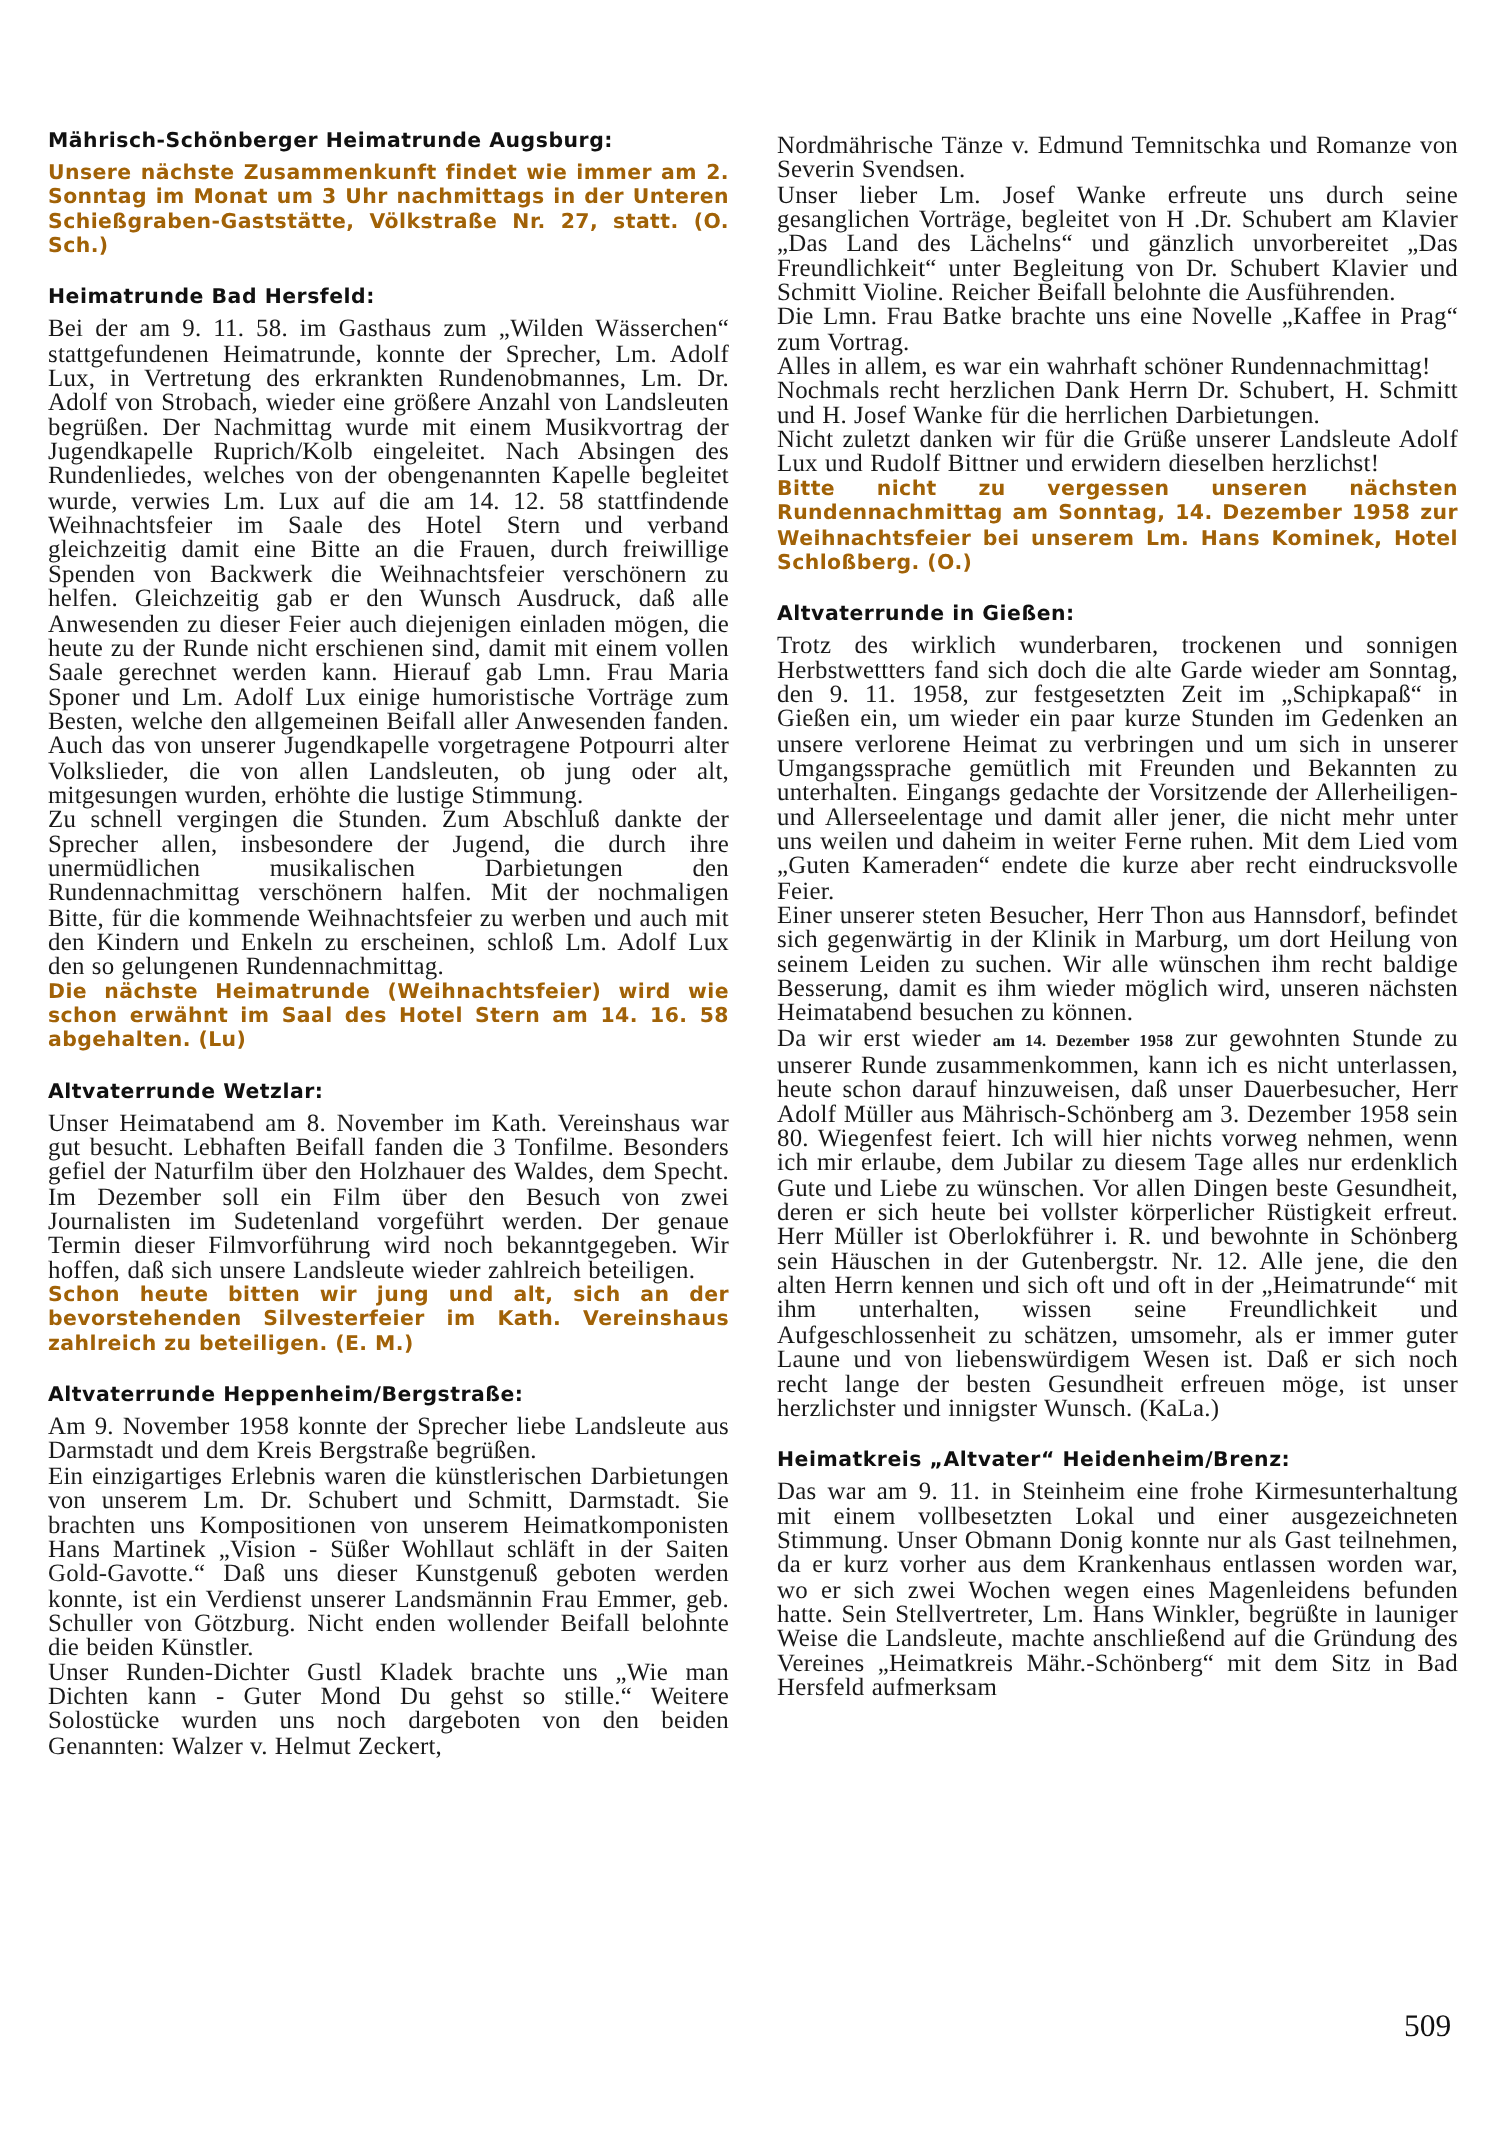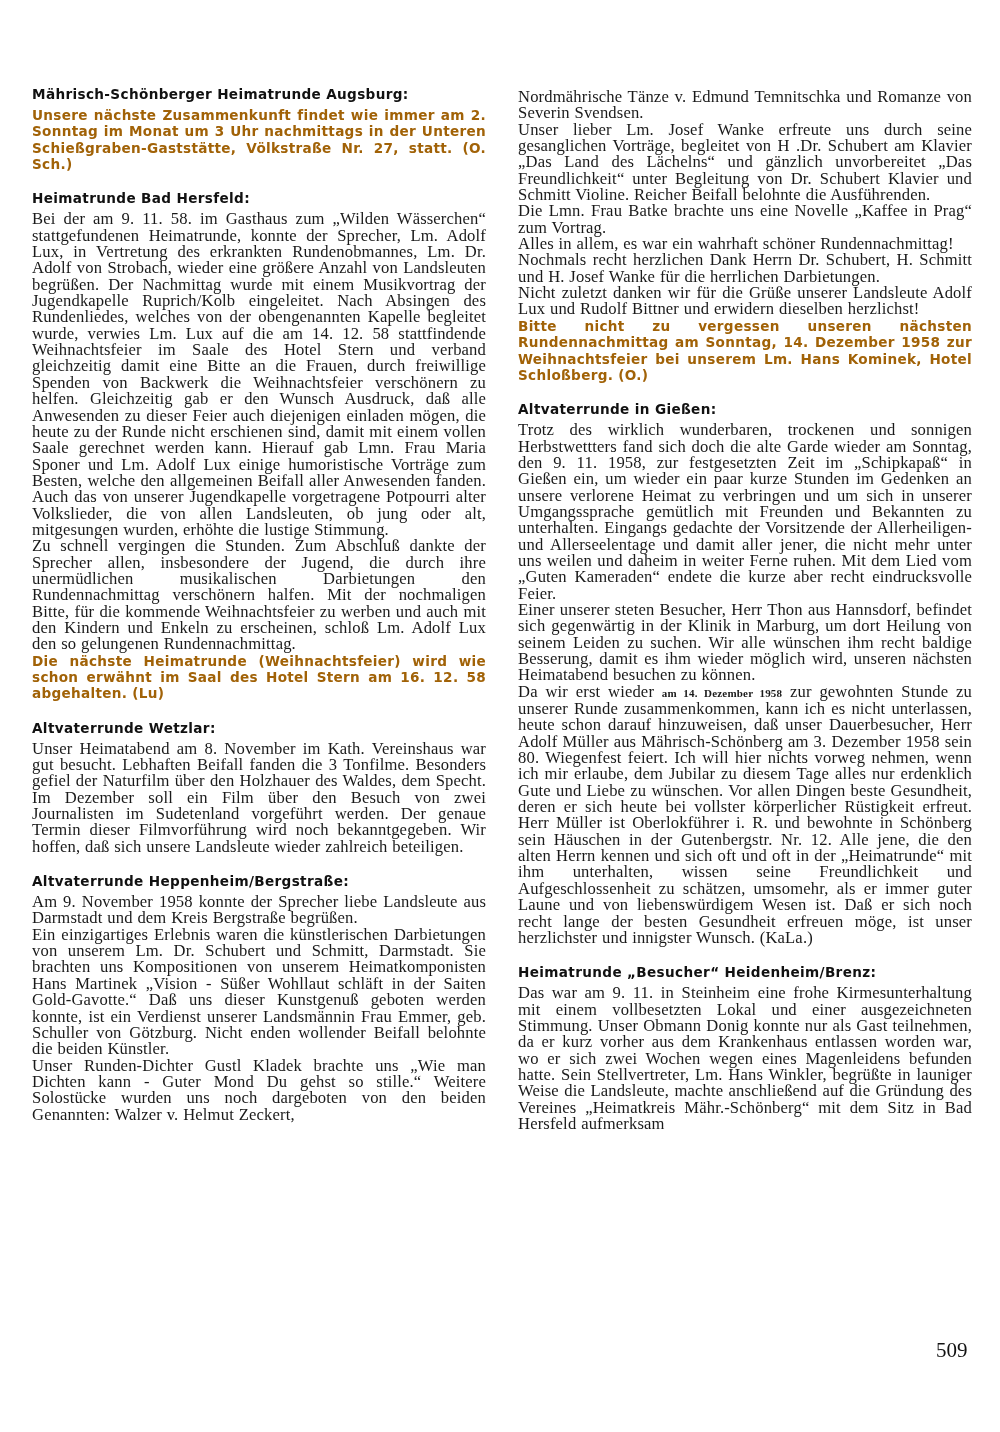--- a/index.html
+++ b/index.html
@@ -67,26 +67,27 @@
 
     <div class="section">
       <h2 class="heading">Mährisch-Schönberger Heimatrunde Augsburg:</h2>
       <p class="bold-para">Unsere nächste Zusammenkunft findet wie immer am 2. Sonntag im Monat um 3 Uhr nachmittags in der Unteren Schießgraben-Gaststätte, Völkstraße Nr. 27, statt. (O. Sch.)</p>
     </div>
 
     <div class="section">
       <h2 class="heading">Heimatrunde Bad Hersfeld:</h2>
       <p class="para">Bei der am 9. 11. 58. im Gasthaus zum „Wilden Wässerchen“ stattgefundenen Heimatrunde, konnte der Sprecher, Lm. Adolf Lux, in Vertretung des erkrankten Rundenobmannes, Lm. Dr. Adolf von Strobach, wieder eine größere Anzahl von Landsleuten begrüßen. Der Nachmittag wurde mit einem Musikvortrag der Jugendkapelle Ruprich/Kolb eingeleitet. Nach Absingen des Rundenliedes, welches von der obengenannten Kapelle begleitet wurde, verwies Lm. Lux auf die am 14. 12. 58 stattfindende Weihnachtsfeier im Saale des Hotel Stern und verband gleichzeitig damit eine Bitte an die Frauen, durch freiwillige Spenden von Backwerk die Weihnachtsfeier verschönern zu helfen. Gleichzeitig gab er den Wunsch Ausdruck, daß alle Anwesenden zu dieser Feier auch diejenigen einladen mögen, die heute zu der Runde nicht erschienen sind, damit mit einem vollen Saale gerechnet werden kann. Hierauf gab Lmn. Frau Maria Sponer und Lm. Adolf Lux einige humoristische Vorträge zum Besten, welche den allgemeinen Beifall aller Anwesenden fanden. Auch das von unserer Jugendkapelle vorgetragene Potpourri alter Volkslieder, die von allen Landsleuten, ob jung oder alt, mitgesungen wurden, erhöhte die lustige Stimmung.</p>
       <p class="para">Zu schnell vergingen die Stunden. Zum Abschluß dankte der Sprecher allen, insbesondere der Jugend, die durch ihre unermüdlichen musikalischen Darbietungen den Rundennachmittag verschönern halfen. Mit der nochmaligen Bitte, für die kommende Weihnachtsfeier zu werben und auch mit den Kindern und Enkeln zu erscheinen, schloß Lm. Adolf Lux den so gelungenen Rundennachmittag.</p>
-      <p class="bold-para">Die nächste Heimatrunde (Weihnachtsfeier) wird wie schon erwähnt im Saal des Hotel Stern am 16. 12. 58 abgehalten. (Lu)</p>
+      <p class="bold-para">Die nächste Heimatrunde (Weihnachtsfeier) wird wie schon erwähnt im Saal des Hotel Stern am 14. 16. 58 abgehalten. (Lu)</p>
     </div>
 
     <div class="section">
       <h2 class="heading">Altvaterrunde Wetzlar:</h2>
       <p class="para">Unser Heimatabend am 8. November im Kath. Vereinshaus war gut besucht. Lebhaften Beifall fanden die 3 Tonfilme. Besonders gefiel der Naturfilm über den Holzhauer des Waldes, dem Specht. Im Dezember soll ein Film über den Besuch von zwei Journalisten im Sudetenland vorgeführt werden. Der genaue Termin dieser Filmvorführung wird noch bekanntgegeben. Wir hoffen, daß sich unsere Landsleute wieder zahlreich beteiligen.</p>
+      <p class="bold-para">Schon heute bitten wir jung und alt, sich an der bevorstehenden Silvesterfeier im Kath. Vereinshaus zahlreich zu beteiligen. (E. M.)</p>
     </div>
 
     <div class="section">
       <h2 class="heading">Altvaterrunde Heppenheim/Bergstraße:</h2>
       <p class="para">Am 9. November 1958 konnte der Sprecher liebe Landsleute aus Darmstadt und dem Kreis Bergstraße begrüßen.</p>
       <p class="para">Ein einzigartiges Erlebnis waren die künstlerischen Darbietungen von unserem Lm. Dr. Schubert und Schmitt, Darmstadt. Sie brachten uns Kompositionen von unserem Heimatkomponisten Hans Martinek „Vision - Süßer Wohllaut schläft in der Saiten Gold-Gavotte.“ Daß uns dieser Kunstgenuß geboten werden konnte, ist ein Verdienst unserer Landsmännin Frau Emmer, geb. Schuller von Götzburg. Nicht enden wollender Beifall belohnte die beiden Künstler.</p>
       <p class="para">Unser Runden-Dichter Gustl Kladek brachte uns „Wie man Dichten kann - Guter Mond Du gehst so stille.“ Weitere Solostücke wurden uns noch dargeboten von den beiden Genannten: Walzer v. Helmut Zeckert,</p>
     </div>
   </div>
 
@@ -103,19 +104,19 @@
     </div>
 
     <div class="section">
       <h2 class="heading">Altvaterrunde in Gießen:</h2>
       <p class="para">Trotz des wirklich wunderbaren, trockenen und sonnigen Herbstwettters fand sich doch die alte Garde wieder am Sonntag, den 9. 11. 1958, zur festgesetzten Zeit im „Schipkapaß“ in Gießen ein, um wieder ein paar kurze Stunden im Gedenken an unsere verlorene Heimat zu verbringen und um sich in unserer Umgangssprache gemütlich mit Freunden und Bekannten zu unterhalten. Eingangs gedachte der Vorsitzende der Allerheiligen- und Allerseelentage und damit aller jener, die nicht mehr unter uns weilen und daheim in weiter Ferne ruhen. Mit dem Lied vom „Guten Kameraden“ endete die kurze aber recht eindrucksvolle Feier.</p>
       <p class="para">Einer unserer steten Besucher, Herr Thon aus Hannsdorf, befindet sich gegenwärtig in der Klinik in Marburg, um dort Heilung von seinem Leiden zu suchen. Wir alle wünschen ihm recht baldige Besserung, damit es ihm wieder möglich wird, unseren nächsten Heimatabend besuchen zu können.</p>
       <p class="para"><span>Da wir erst wieder </span><b class="inline-bold">am 14. Dezember 1958</b><span> zur gewohnten Stunde zu unserer Runde zusammenkommen, kann ich es nicht unterlassen, heute schon darauf hinzuweisen, daß unser Dauerbesucher, Herr Adolf Müller aus Mährisch-Schönberg am 3. Dezember 1958 sein 80. Wiegenfest feiert. Ich will hier nichts vorweg nehmen, wenn ich mir erlaube, dem Jubilar zu diesem Tage alles nur erdenklich Gute und Liebe zu wünschen. Vor allen Dingen beste Gesundheit, deren er sich heute bei vollster körperlicher Rüstigkeit erfreut. Herr Müller ist Oberlokführer i. R. und bewohnte in Schönberg sein Häuschen in der Gutenbergstr. Nr. 12. Alle jene, die den alten Herrn kennen und sich oft und oft in der „Heimatrunde“ mit ihm unterhalten, wissen seine Freundlichkeit und Aufgeschlossenheit zu schätzen, umsomehr, als er immer guter Laune und von liebenswürdigem Wesen ist. Daß er sich noch recht lange der besten Gesundheit erfreuen möge, ist unser herzlichster und innigster Wunsch. (KaLa.)</span></p>
     </div>
 
     <div class="section">
-      <h2 class="heading">Heimatrunde „Besucher“ Heidenheim/Brenz:</h2>
+      <h2 class="heading">Heimatkreis „Altvater“ Heidenheim/Brenz:</h2>
       <p class="para">Das war am 9. 11. in Steinheim eine frohe Kirmesunterhaltung mit einem vollbesetzten Lokal und einer ausgezeichneten Stimmung. Unser Obmann Donig konnte nur als Gast teilnehmen, da er kurz vorher aus dem Krankenhaus entlassen worden war, wo er sich zwei Wochen wegen eines Magenleidens befunden hatte. Sein Stellvertreter, Lm. Hans Winkler, begrüßte in launiger Weise die Landsleute, machte anschließend auf die Gründung des Vereines „Heimatkreis Mähr.-Schönberg“ mit dem Sitz in Bad Hersfeld aufmerksam</p>
     </div>
   </div>
 
   <div class="page-number">509</div>
 </div>
 
 </body></html>

